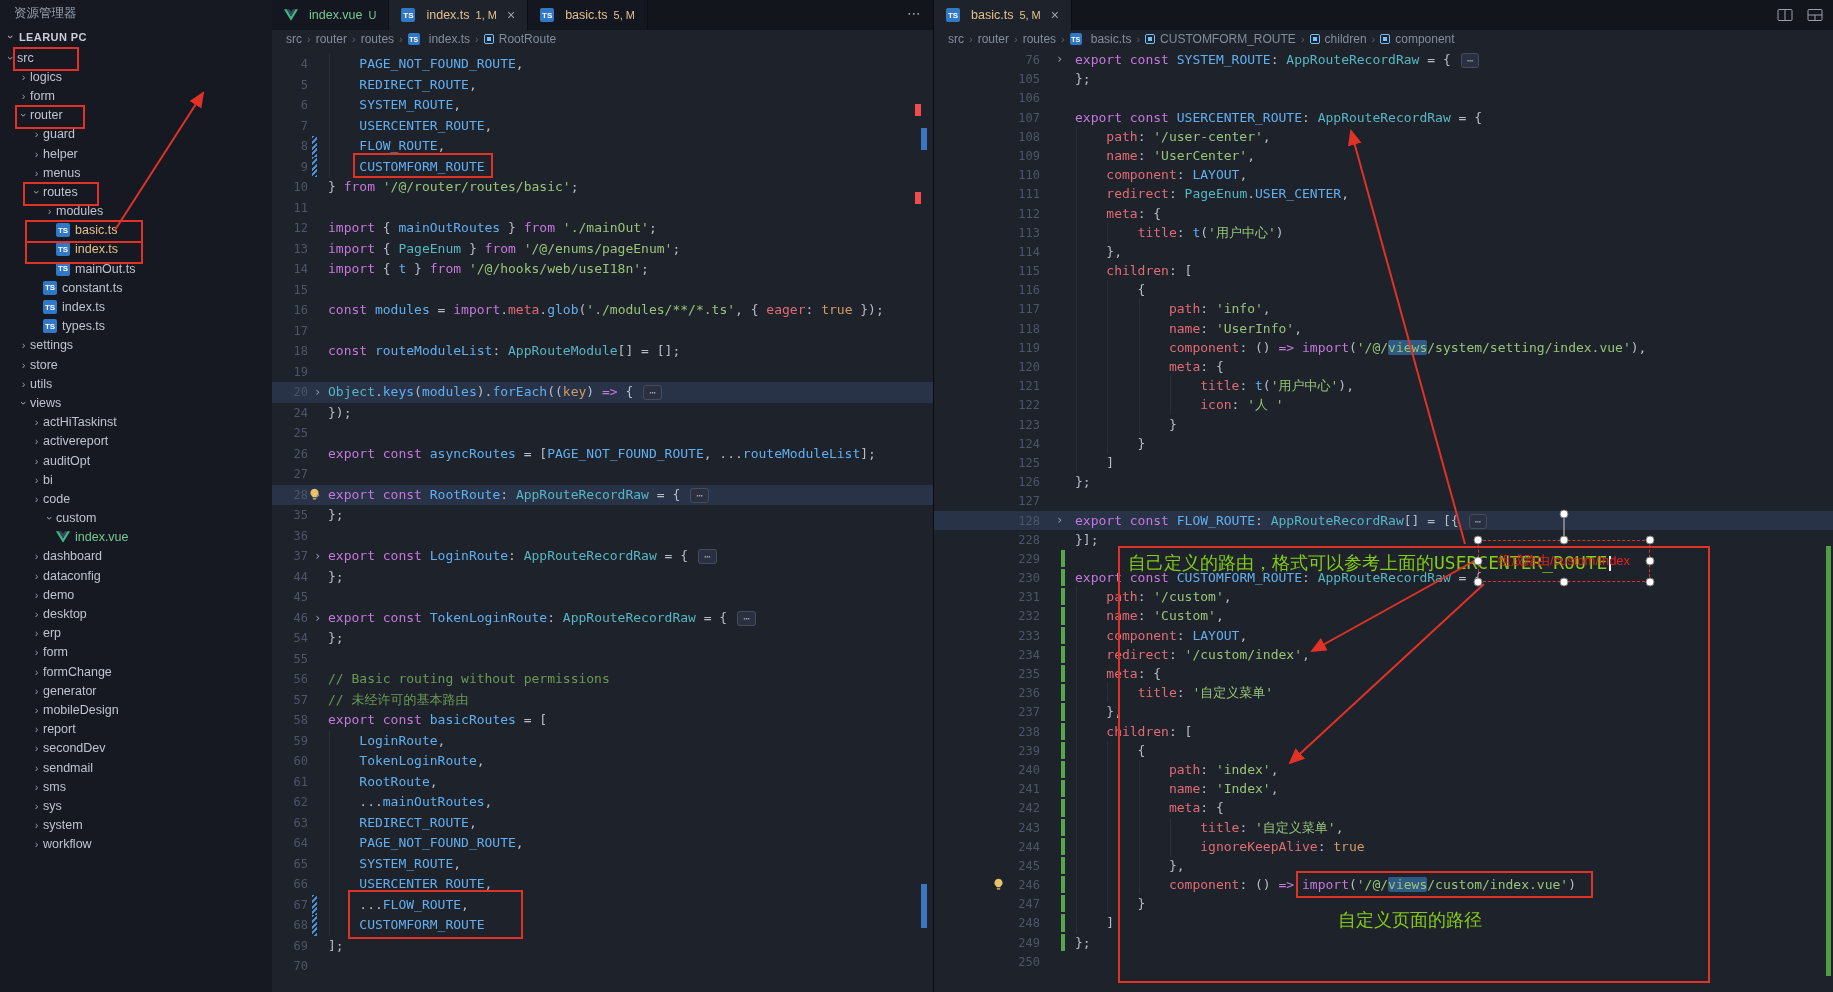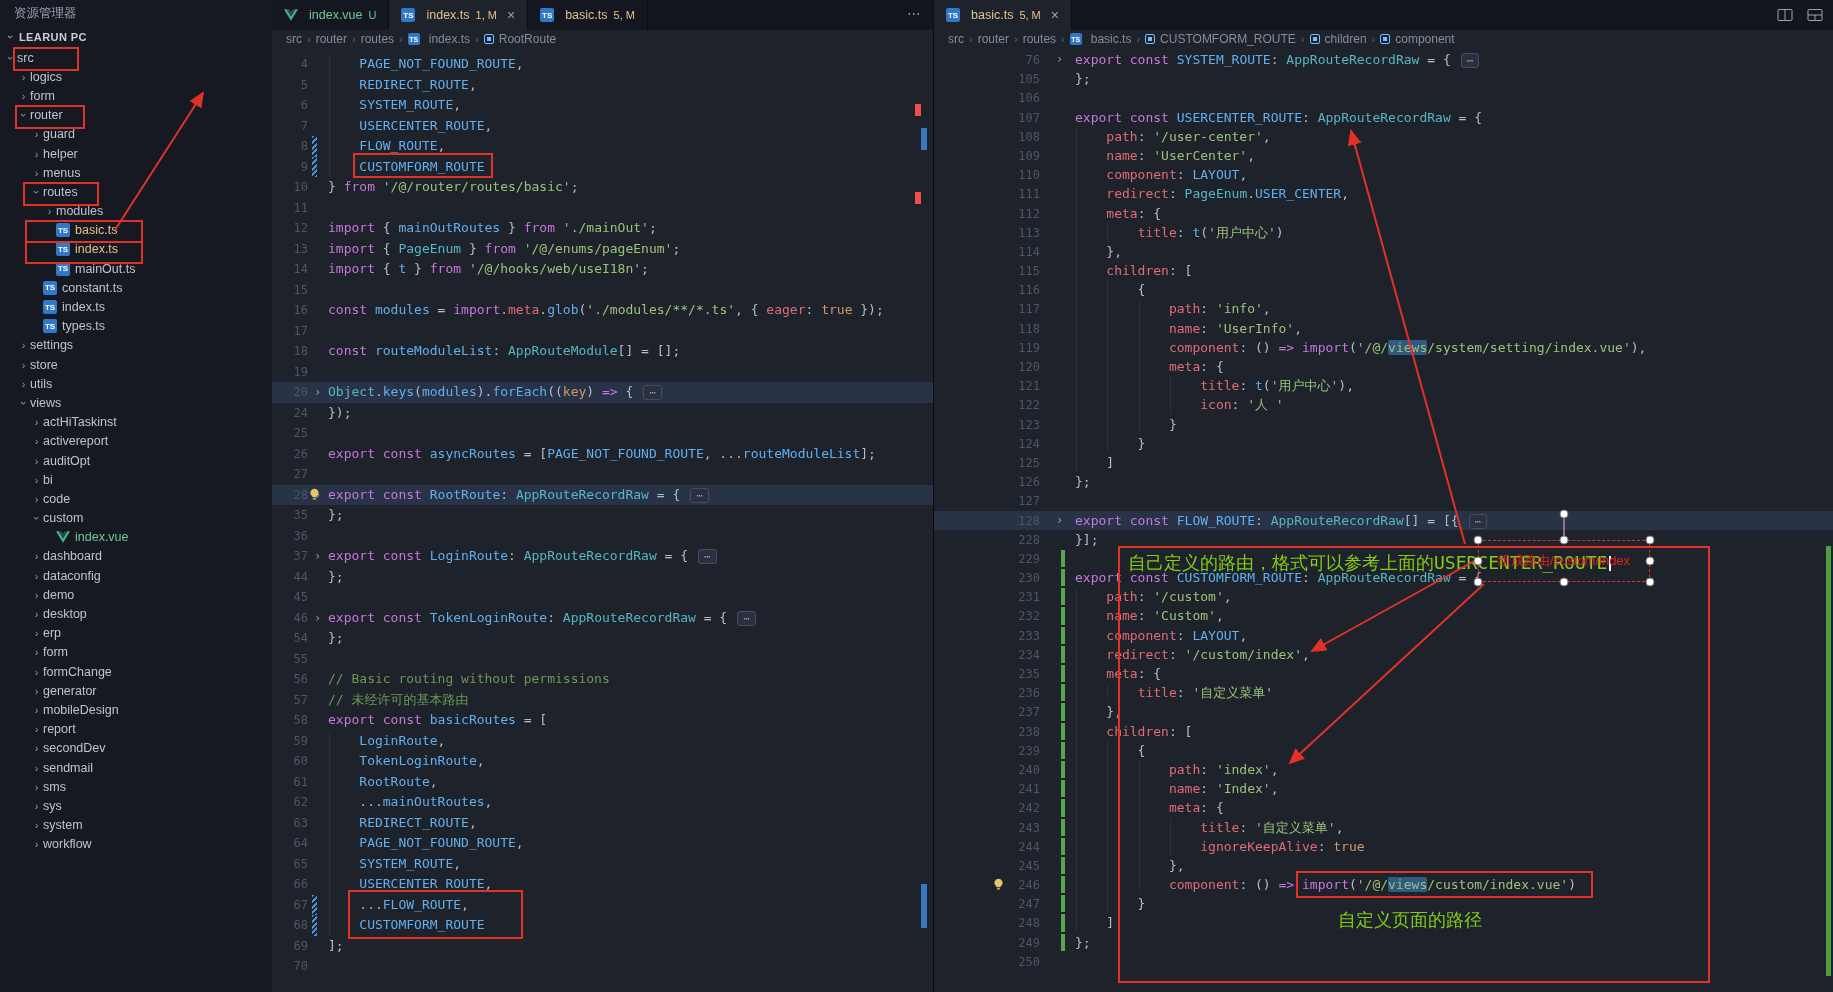--- a/index.html
+++ b/index.html
@@ -194,21 +194,21 @@
           <span class="tlabel ">auditOpt</span>
         </div>
         <div class="trow" style="padding-left: 30px;">
           <span class="chev">›</span>
           <span class="tlabel ">bi</span>
         </div>
         <div class="trow" style="padding-left: 30px;">
           <span class="chev">›</span>
           <span class="tlabel ">code</span>
         </div>
-        <div class="trow" style="padding-left: 30px;">
+        <div class="trow" style="padding-left: 43px;">
           <span class="chev exp">›</span>
           <span class="tlabel ">custom</span>
           <span class="tdot new">●</span>
         </div>
         <div class="trow" style="padding-left: 43px;">
           <span class="chev"></span>
           <span class="vueicon">
             <svg width="14" height="12" viewBox="0 0 24 20">
               <path d="M0 0h4.6L12 12.4 19.4 0H24L12 20z" fill="#41b883"></path>
               <path d="M4.6 0h4.5L12 4.9 14.9 0h4.5L12 12.4z" fill="#35495e"></path>

